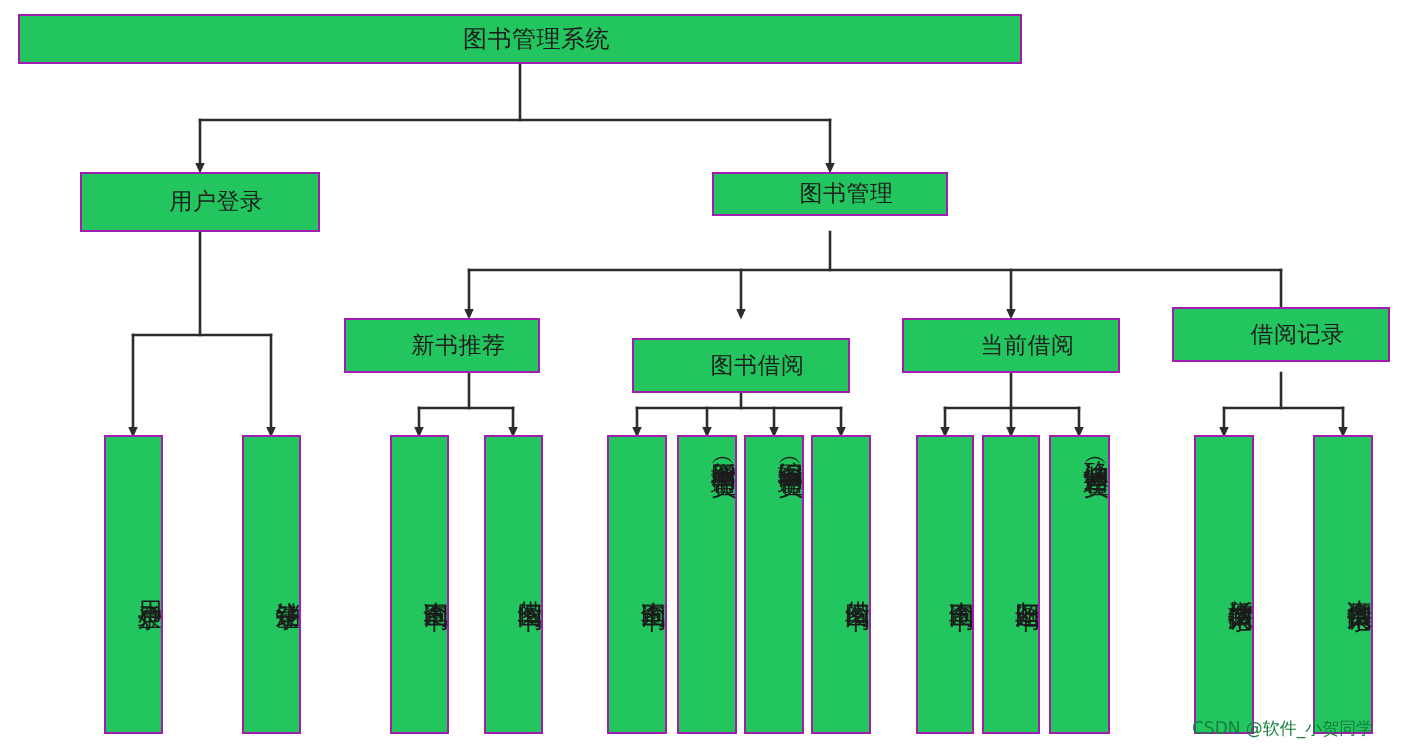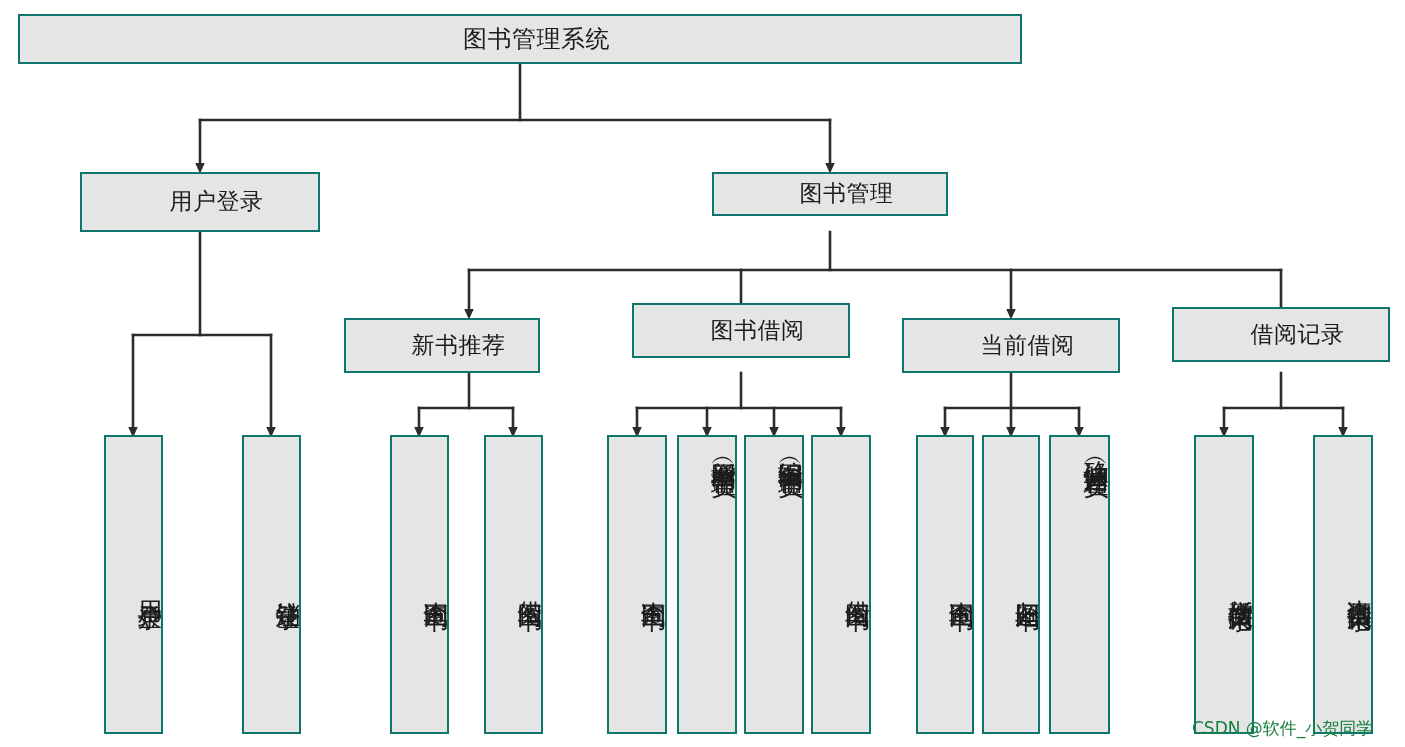--- a/index.html
+++ b/index.html
@@ -23,22 +23,22 @@
     position: absolute;
     left: 0;
     top: 0;
     width: 1405px;
     height: 747px;
     pointer-events: none;
   }
   .node {
     position: absolute;
     box-sizing: border-box;
-    background: #e5e5e5;
-    border: 2px solid #0f766e;
+    background: #22c55e;
+    border: 2px solid #a21caf;
     display: flex;
     align-items: center;
     justify-content: center;
     overflow: hidden;
     padding-left: 33px;
   }
   .node .label {
     display: block;
     text-align: center;
     color: #1c1c1c;
@@ -147,21 +147,21 @@
   <div class="node horiz" style="left:80px; top:172px; width:240px; height:60px;">
     <span class="label">用户登录</span>
   </div>
   <div class="node horiz" style="left:712px; top:172px; width:236px; height:44px;">
     <span class="label">图书管理</span>
   </div>
 
   <div class="node horiz" style="left:344px; top:318px; width:196px; height:55px;align-items:center;">
     <span class="label">新书推荐</span>
   </div>
-  <div class="node horiz" style="left:632px; top:303px; width:218px; height:55px;">
+  <div class="node horiz" style="left:632px; top:338px; width:218px; height:55px;">
     <span class="label">图书借阅</span>
   </div>
   <div class="node horiz" style="left:902px; top:318px; width:218px; height:55px;">
     <span class="label">当前借阅</span>
   </div>
   <div class="node horiz" style="left:1172px; top:307px; width:218px; height:55px;">
     <span class="label">借阅记录</span>
   </div>
 
   <div class="node vert centered" style="left:104px; top:435px; width:59px; height:299px;">

